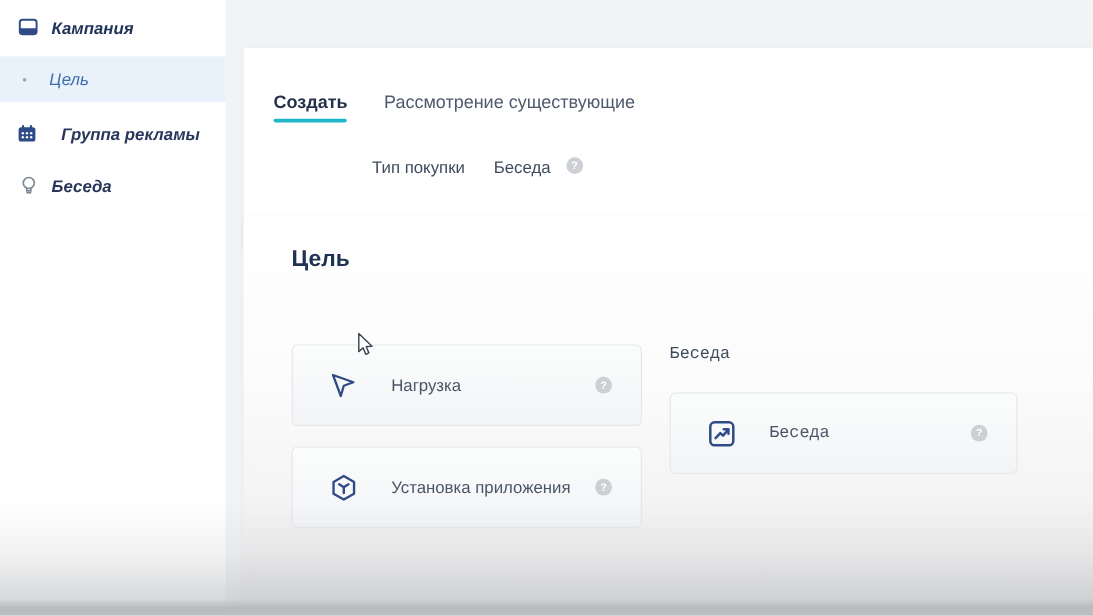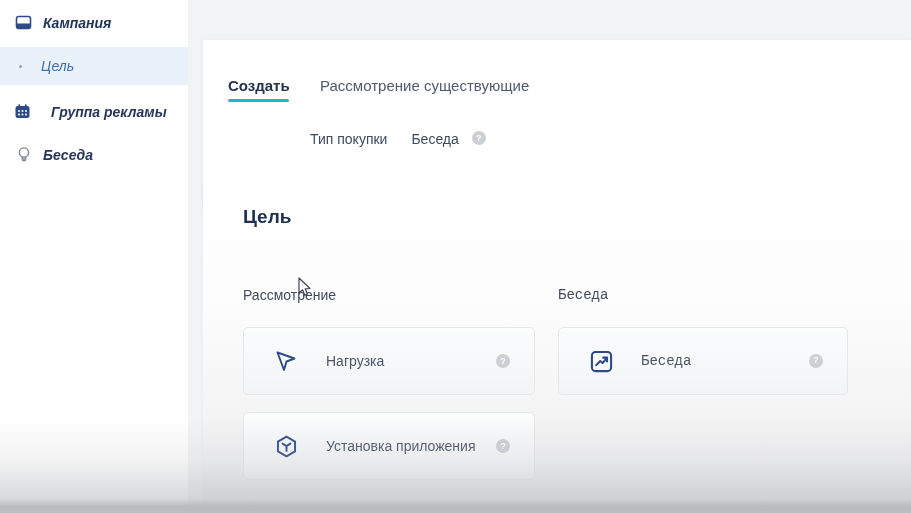--- a/index.html
+++ b/index.html
@@ -145,21 +145,20 @@
     <span class="help">?</span>
   </div>
 </div>
 
 <div class="card-goal">
   <div class="goal-title">Цель</div>
 
   <div class="goal-cols">
 
     <div class="goal-col-1">
-      <div class="col-header">Рассмотрение</div>
 
       <div class="obj-card">
         <span class="o-ic">
           <svg width="24" height="24" viewBox="0 0 24 24">
             <path d="M3.5 3.5 L20.5 9.5 L12.5 12.5 L10 21 Z" fill="none" stroke="#2f4b87" stroke-width="1.9" stroke-linejoin="round"></path>
           </svg>
         </span>
         <span class="o-label">Нагрузка</span>
         <span class="help">?</span>
       </div>

